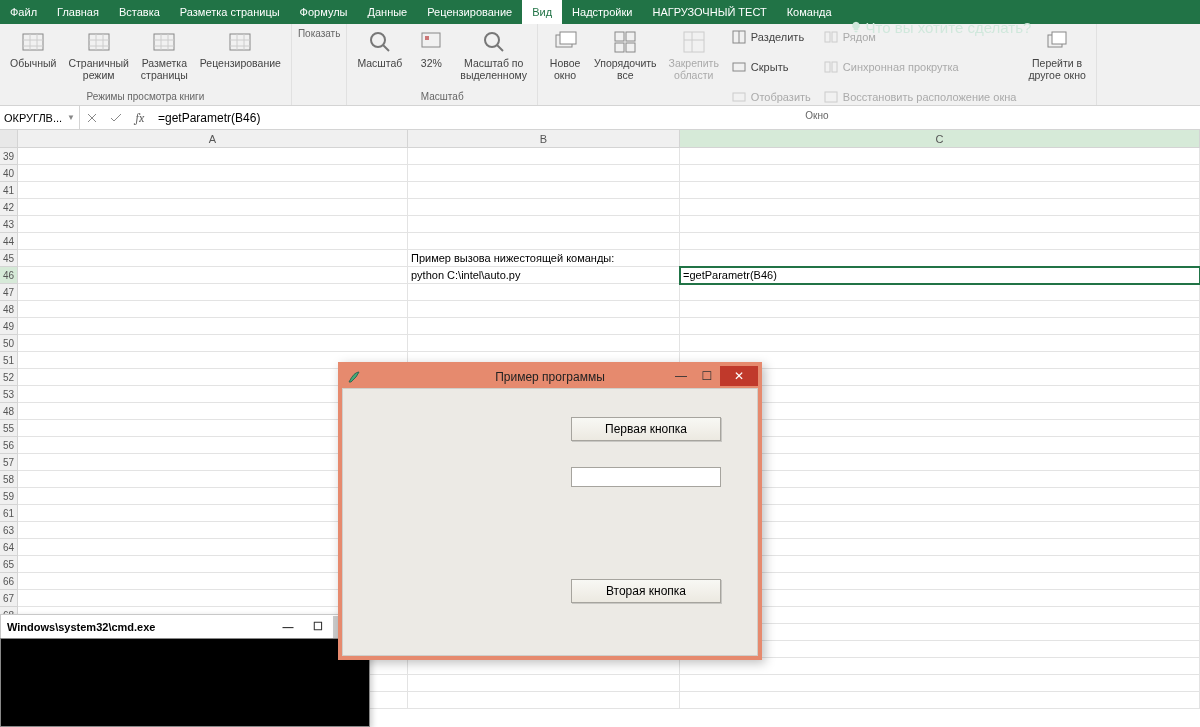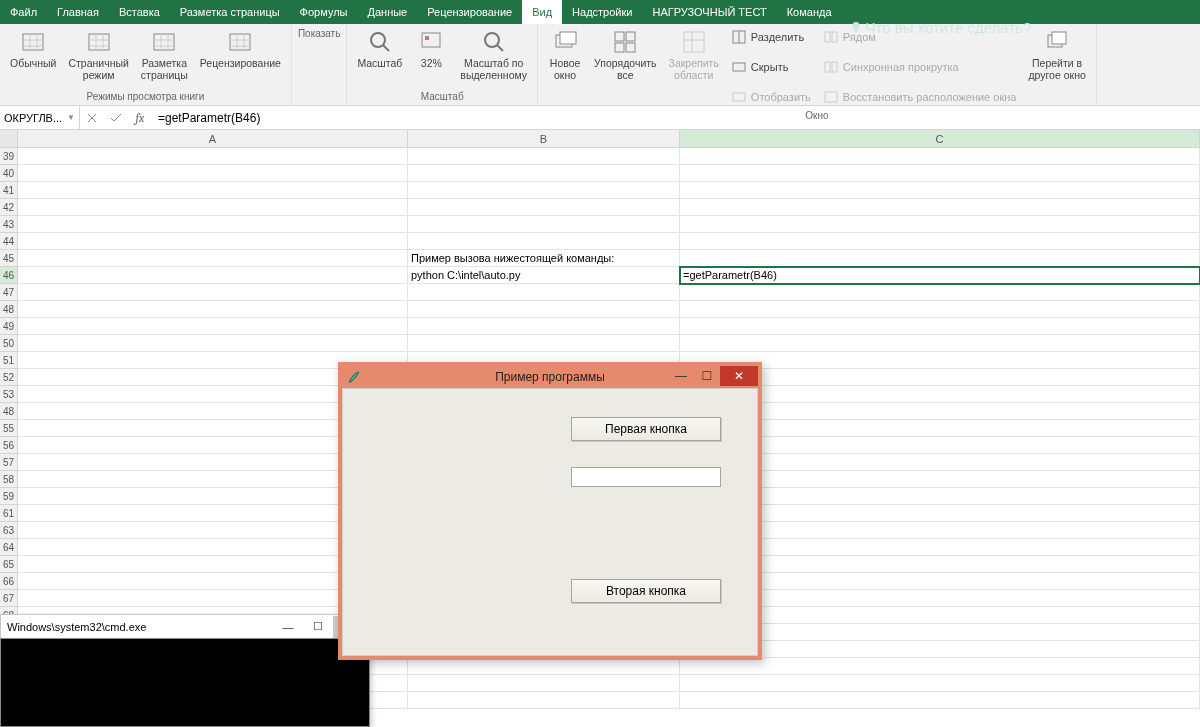--- a/index.html
+++ b/index.html
@@ -45,21 +45,21 @@
 .colhead { border-right:1px solid #d4d4d4; display:flex; align-items:center; justify-content:center; font-size:11px; color:#555; }
 .colhead.sel { background:#d6ead8; }
 .rows { }
 .row { display:flex; height:17px; }
 .rowhead { width:18px; border-right:1px solid #d4d4d4; border-bottom:1px solid #d4d4d4; background:#f0f0f0; display:flex; align-items:center; justify-content:center; font-size:10px; color:#555; }
 .rowhead.sel { background:#d6ead8; }
 .cell { border-right:1px solid #e3e3e3; border-bottom:1px solid #e3e3e3; padding:0 3px; font-size:11px; display:flex; align-items:center; overflow:hidden; white-space:nowrap; }
 .cell.active { outline:2px solid #217346; outline-offset:-1px; background:#fff; z-index:2; }
 
 
-.cmdwin { position:absolute; left:0; top:614px; width:370px; height:113px; box-shadow:2px 2px 6px rgba(0,0,0,.2); }
+.cmdwin { position:absolute; left:0; top:614px; width:370px; height:113px; box-shadow:2px 2px 6px rgba(0,0,0,.2);font-weight:bold; }
 .cmdwin .tbar { height:24px; background:#fff; display:flex; align-items:center; border:1px solid #c8c8c8; border-bottom:none; font-size:11px; padding:0 6px; }
 .cmdwin .wbtns { margin-left:auto; display:flex; }
 .cmdwin .wbtn { width:30px; height:22px; display:flex; align-items:center; justify-content:center; font-size:11px; color:#333; cursor:pointer; }
 .cmdwin .wbtn.cls { background:#ccc; color:#555; }
 .cmdwin .body { height:calc(100% - 24px); background:#000; border:1px solid #888; }
 
 
 .tkwin { position:absolute; left:338px; top:362px; width:424px; height:298px; background:#e68a6e; padding:4px; box-shadow:3px 3px 10px rgba(0,0,0,.25); }
 .tkwin .titlebar { height:22px; background:#e68a6e; display:flex; align-items:center; position:relative; }
 .tkwin .tico { width:16px; height:16px; margin:0 4px; display:flex; align-items:center; justify-content:center; }

